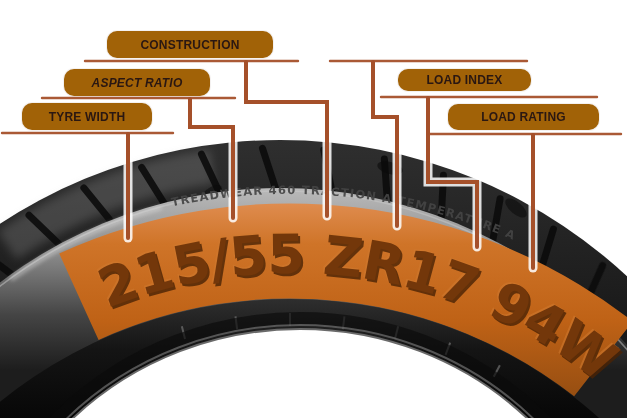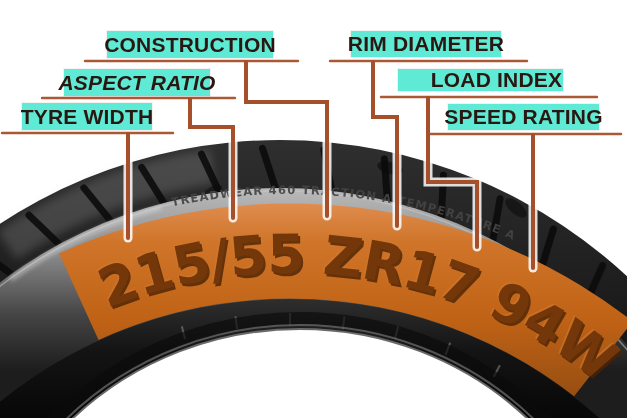--- a/index.html
+++ b/index.html
@@ -3,29 +3,30 @@
 <meta charset="utf-8">
 <style>
   html,body{margin:0;padding:0;background:#ffffff;}
   .stage{
     position:relative;width:627px;height:418px;overflow:hidden;
     background:#ffffff;font-family:"Liberation Sans",sans-serif;
   }
   .stage svg{position:absolute;left:0;top:0;}
   .callout-label{
     position:absolute;display:flex;align-items:center;justify-content:center;
-    background:#5eead4;color:#2a1712;font-weight:700;font-size:21px;
+    background:#a16207;color:#2a1712;font-weight:700;font-size:12px;
     letter-spacing:.2px;white-space:nowrap;
     box-shadow:0 0 0 1px rgba(120,80,60,.08);
+    border-radius:10px;
   }
   .lbl-tyre-width   {left:22px; top:103px;width:130px;height:27px;text-align:right;}
   .lbl-aspect-ratio {left:64px; top:69px; width:146px;height:27px;font-style:italic;}
   .lbl-construction {left:107px;top:31px; width:166px;height:27px;}
   .lbl-rim-diameter {left:351px;top:31px; width:150px;height:26px;}
-  .lbl-load-index   {left:398px;top:69px; width:133px;height:22px;padding-left:32px;}
+  .lbl-load-index   {left:398px;top:69px; width:133px;height:22px;}
   .lbl-speed-rating {left:448px;top:104px;width:151px;height:26px;}
   .soft{filter:blur(5px);}
   .soft2{filter:blur(2px);}
   .big-marking{font-family:"DejaVu Sans",sans-serif;font-weight:700;font-size:54px;letter-spacing:-1px;}
   .small-marking{font-family:"DejaVu Sans",sans-serif;font-weight:700;font-size:11.5px;letter-spacing:1.2px;}
 </style>
 </head>
 <body>
 
 <div class="stage">
@@ -158,16 +159,15 @@
       <g>
         <path d="M430,134 H621" stroke-width="2.4" opacity="0.95" stroke="#a5502a"></path>
         <path d="M533,135 V268" stroke-width="4" stroke="#a5502a"></path>
       </g>
     </g>
   </svg>
 
   <div class="callout-label lbl-tyre-width">TYRE WIDTH</div>
   <div class="callout-label lbl-aspect-ratio">ASPECT RATIO</div>
   <div class="callout-label lbl-construction">CONSTRUCTION</div>
-  <div class="callout-label lbl-rim-diameter">RIM DIAMETER</div>
   <div class="callout-label lbl-load-index">LOAD INDEX</div>
-  <div class="callout-label lbl-speed-rating">SPEED RATING</div>
+  <div class="callout-label lbl-speed-rating">LOAD RATING</div>
 </div>
 
 </body></html>

